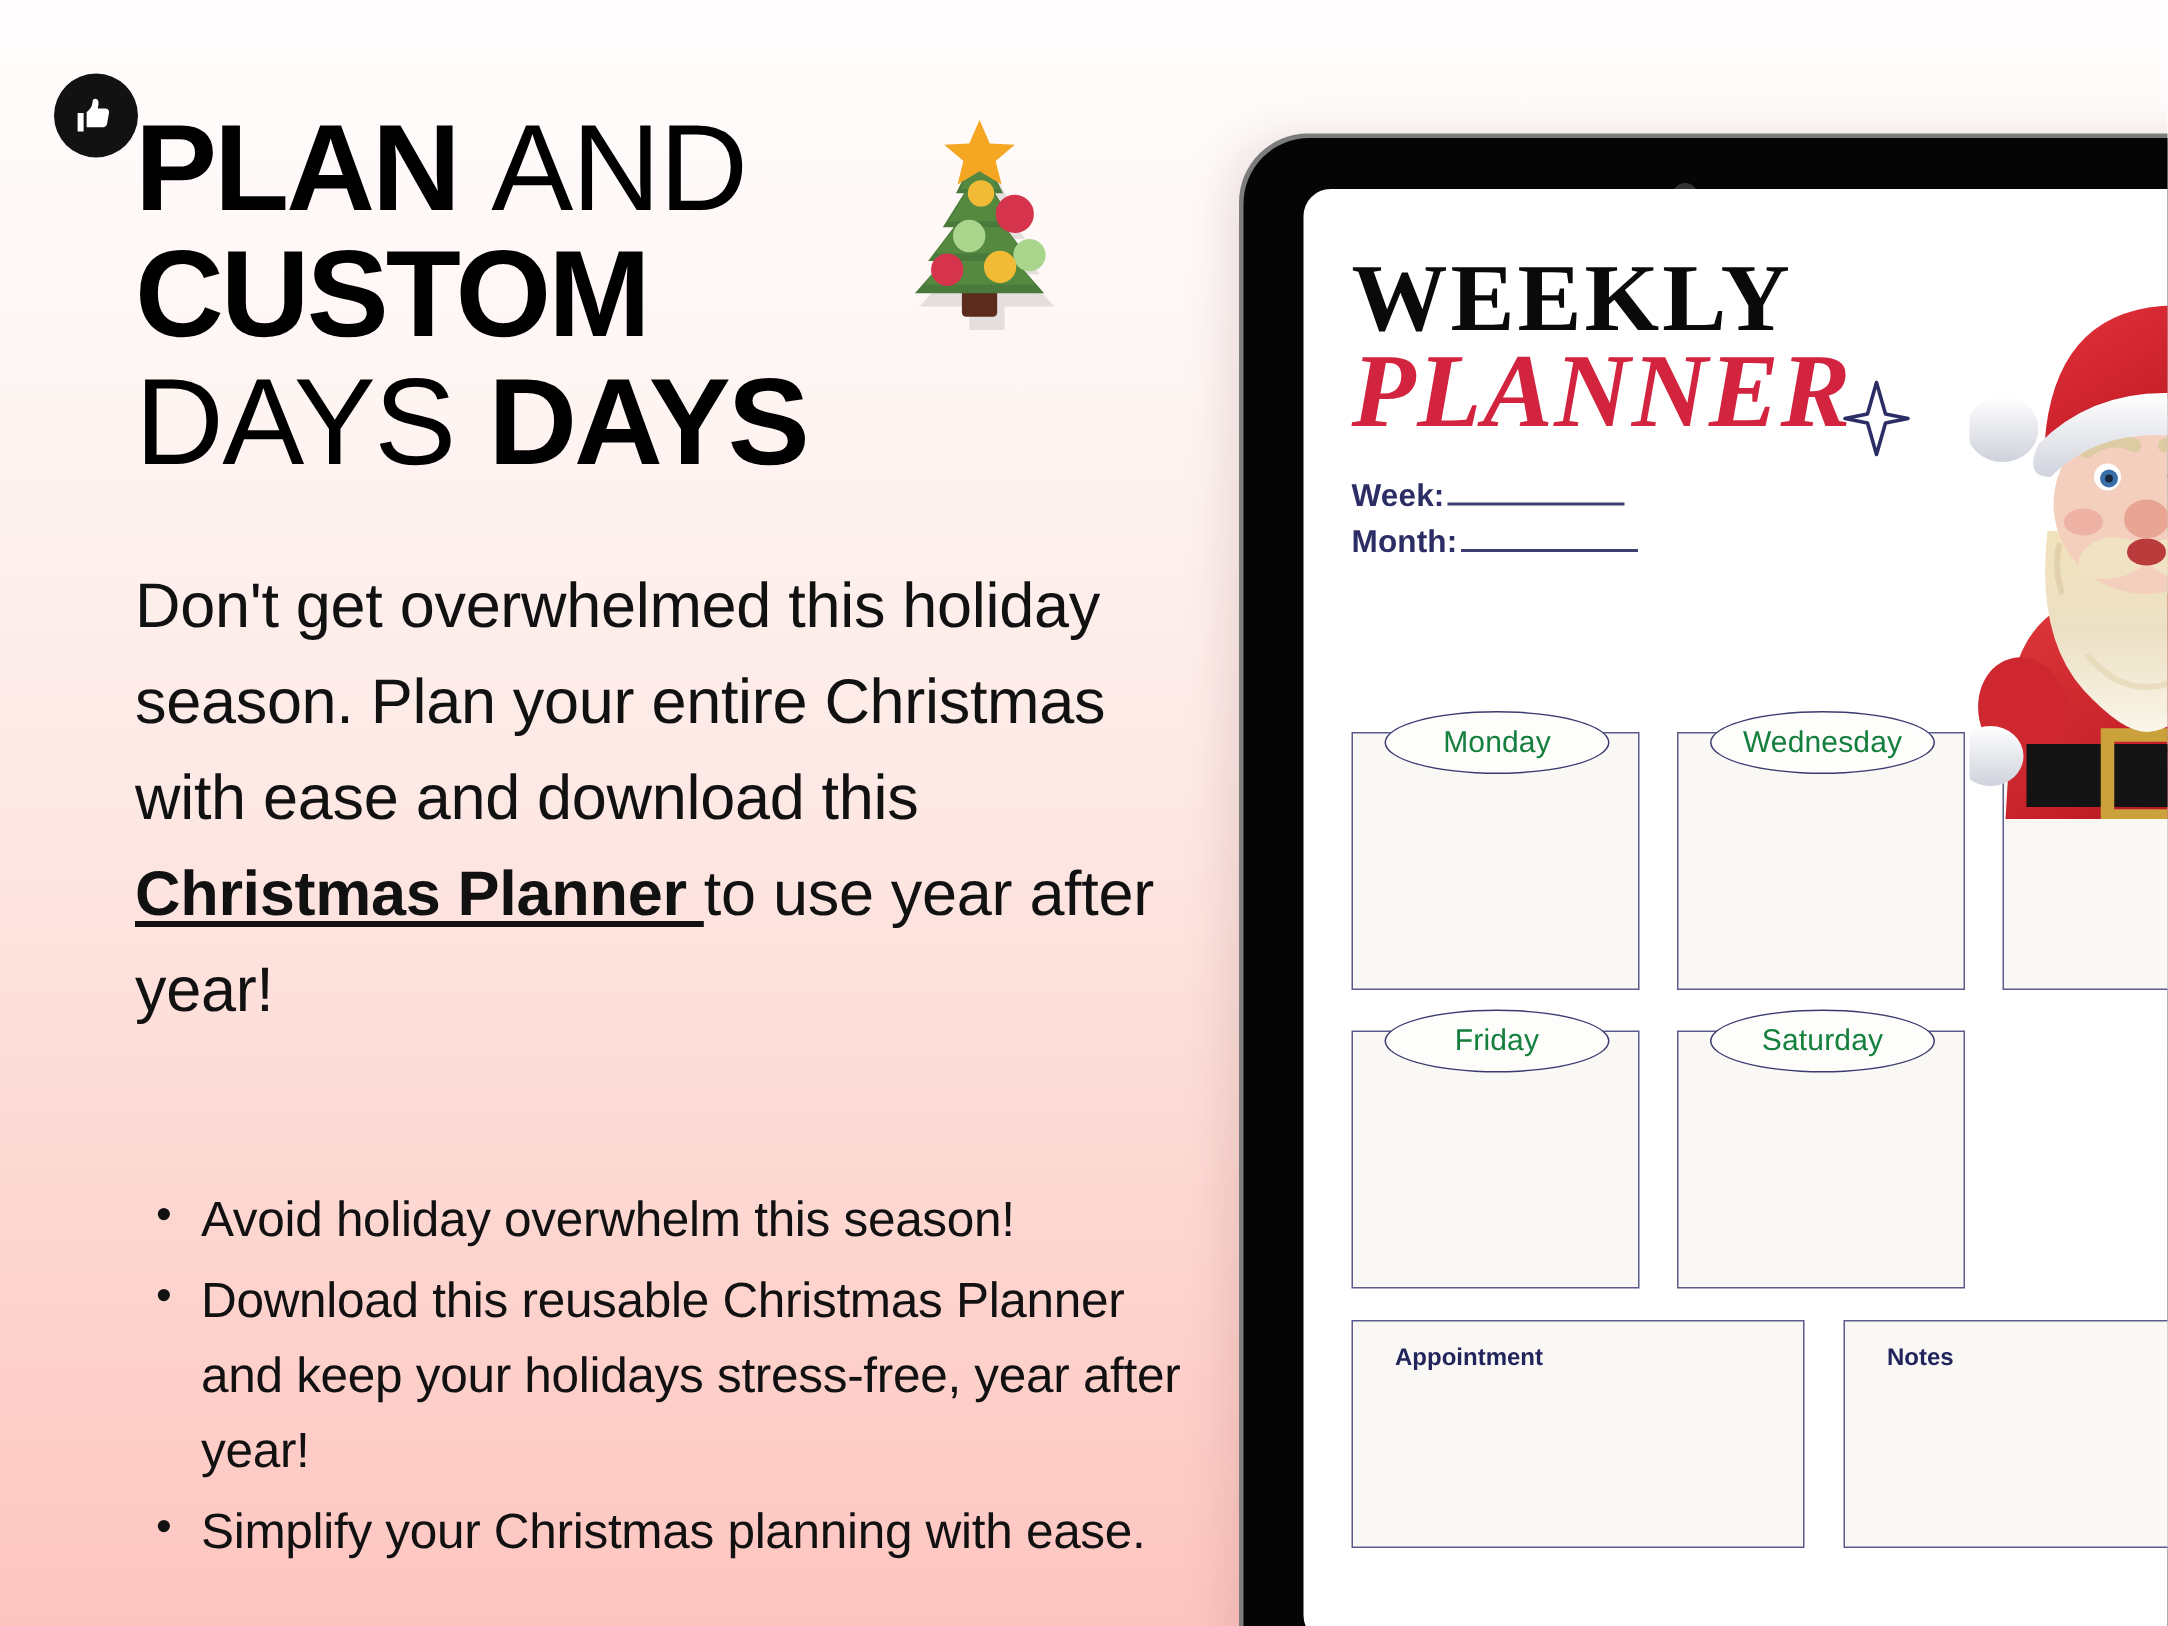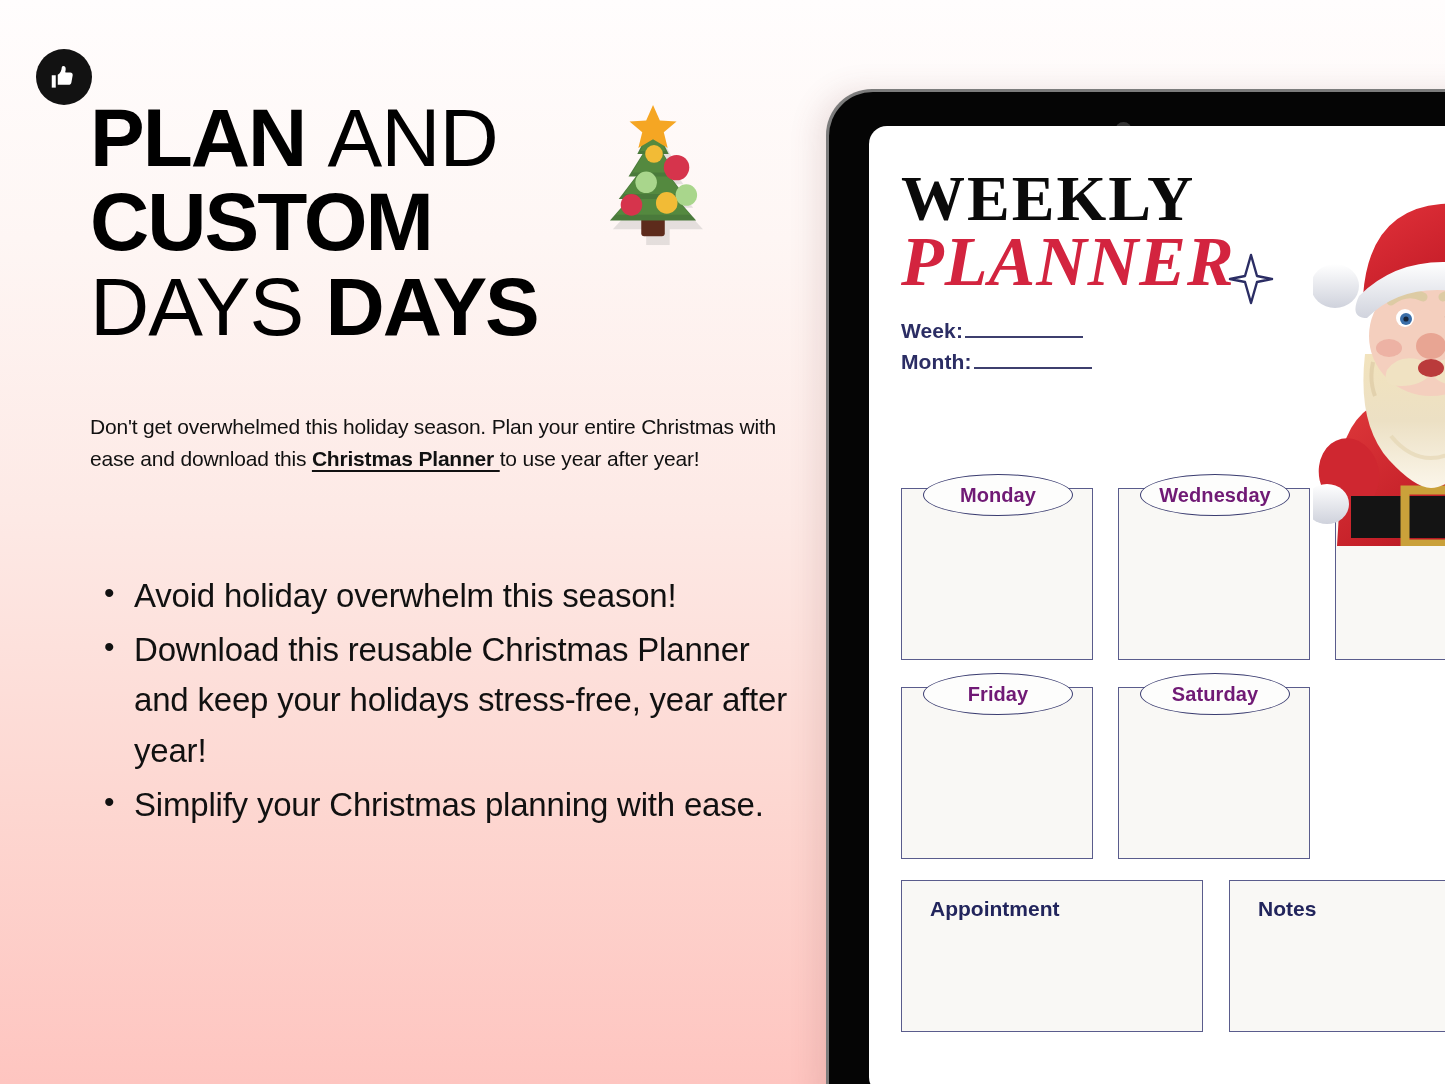--- a/index.html
+++ b/index.html
@@ -15,43 +15,43 @@
     position: absolute; left: 36px; top: 49px;
     width: 56px; height: 56px; border-radius: 50%;
     background: #121212;
     display: flex; align-items: center; justify-content: center;
   }
   .badge svg { width: 30px; height: 30px; display: block; }
 
   
   .left-col {
     position: absolute; left: 0; top: 0; width: 830px; height: 1072px;
-    padding: 96px 0 0 90px;
+    padding: 71px 0 0 90px;
   }
   .headline {
     font-family: "Liberation Sans", sans-serif;
     color: #000;
     line-height: 1.03;
     letter-spacing: -0.5px;
     position: relative;
     width: 700px;
   }
   .hl-line { font-size: 82px; white-space: nowrap; display: block; }
   .hl-b { font-weight: 700; letter-spacing: -2px; }
   .hl-l { font-weight: 300; letter-spacing: -1px; }
   .tree-emoji {
     position: absolute; left: 505px; top: 5px;
     width: 118px; height: 145px;
   }
   .tree-emoji svg { width: 100%; height: 100%; display: block; }
 
   .para {
-    margin-top: 62px;
+    margin-top: 48px;
     width: 712px;
-    font-size: 21px;
+    font-size: 42px;
     line-height: 1.52;
     color: #111;
     font-weight: 300;
     letter-spacing: -0.2px;
   }
   .para b { font-weight: 700; text-decoration: underline; text-underline-offset: 4px; }
 
   .bullets {
     margin-top: 96px;
     width: 715px;
@@ -162,38 +162,38 @@
     background: #f9f8f5;
     border: 1.3px solid #5a5c8c;
   }
   .day-pill {
     position: absolute; left: 22px; top: 0;
     width: 150px; height: 42px;
     border: 1.4px solid #3a3c70;
     border-radius: 50%;
     background: #fdfdfc;
     display: flex; align-items: center; justify-content: center;
-    font-size: 20px; font-weight: 700; color: #701a75;
+    font-size: 20px; font-weight: 400; color: #15803d;
     z-index: 2;
     letter-spacing: 0.1px;
   }
 
   .bottom-boxes {
     position: absolute; left: 32px; top: 754px;
     width: 630px;
     display: grid;
     grid-template-columns: 302px 302px;
     column-gap: 26px;
   }
   .bb {
     height: 152px;
     background: #f9f8f5;
     border: 1.3px solid #5a5c8c;
     padding: 16px 0 0 28px;
-    font-size: 21px; font-weight: 700; color: #22255c;
+    font-size: 16px; font-weight: 700; color: #22255c;
   }
 
   
   .santa {
     position: absolute; right: -22px; top: 60px;
     width: 235px; height: 360px;
     z-index: 2;
     pointer-events: none;
   }
   .santa svg { width: 100%; height: 100%; display: block; }

